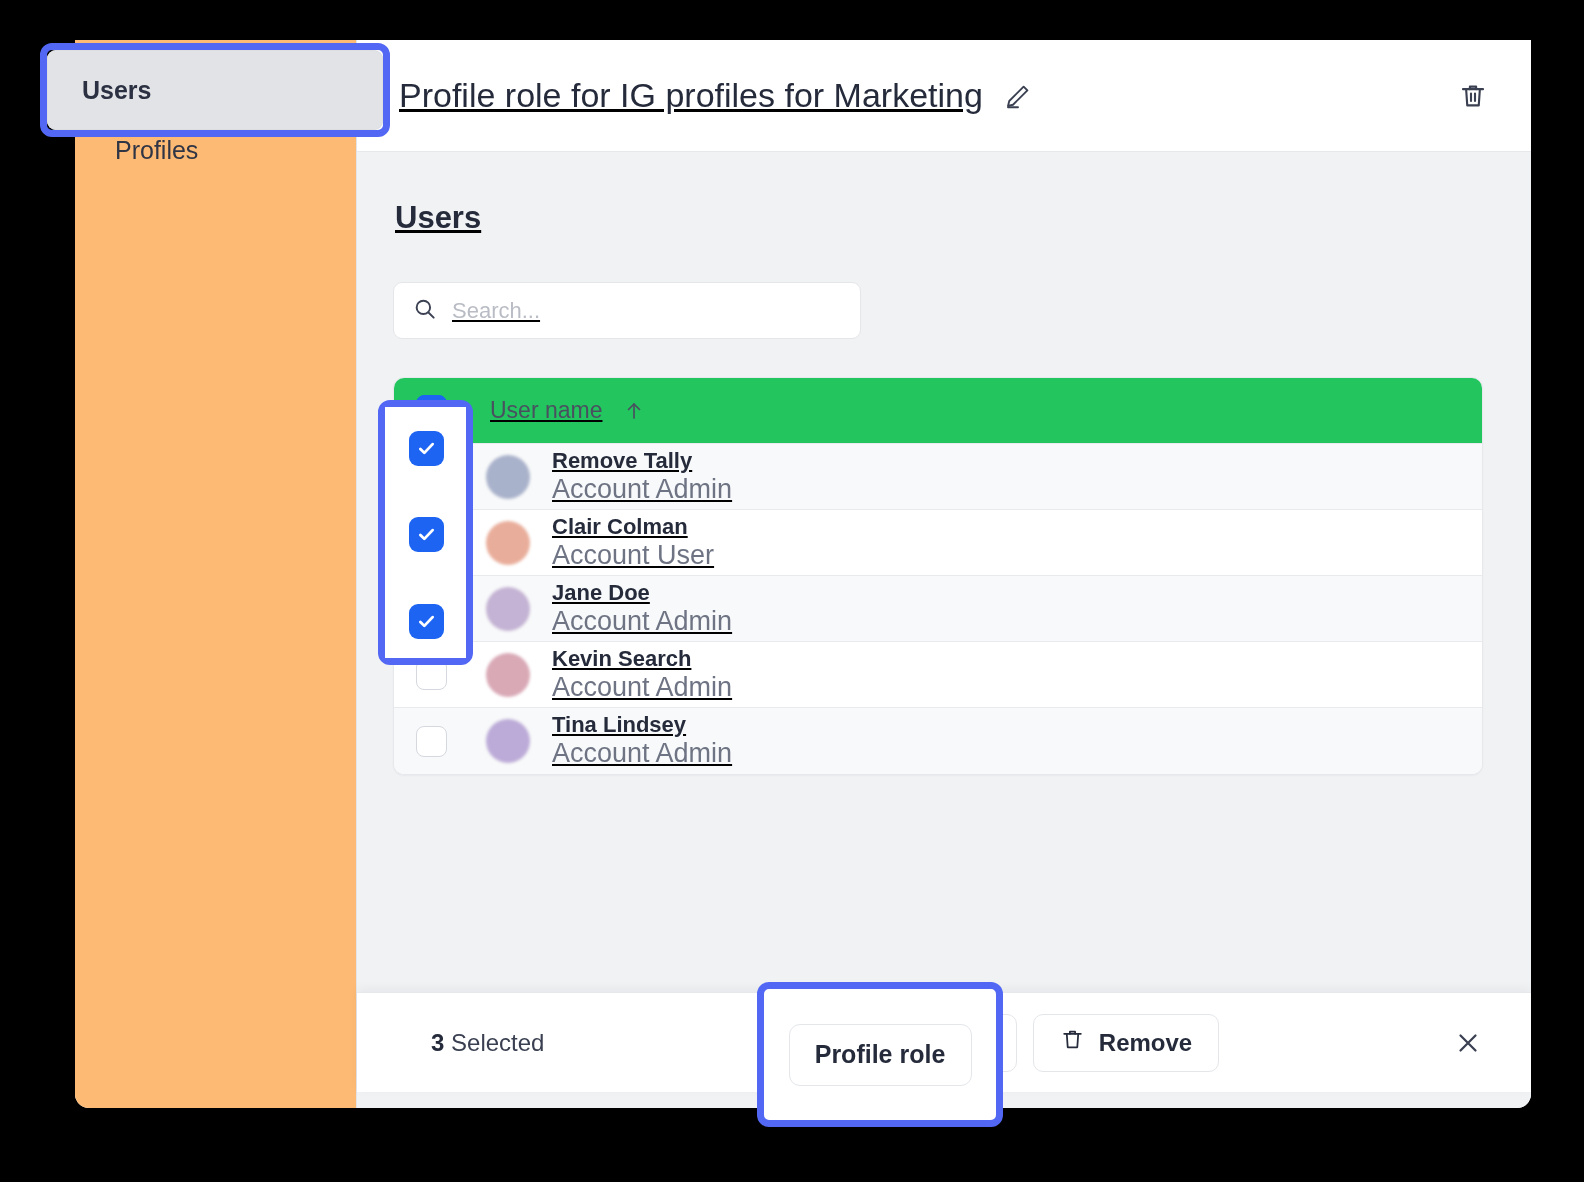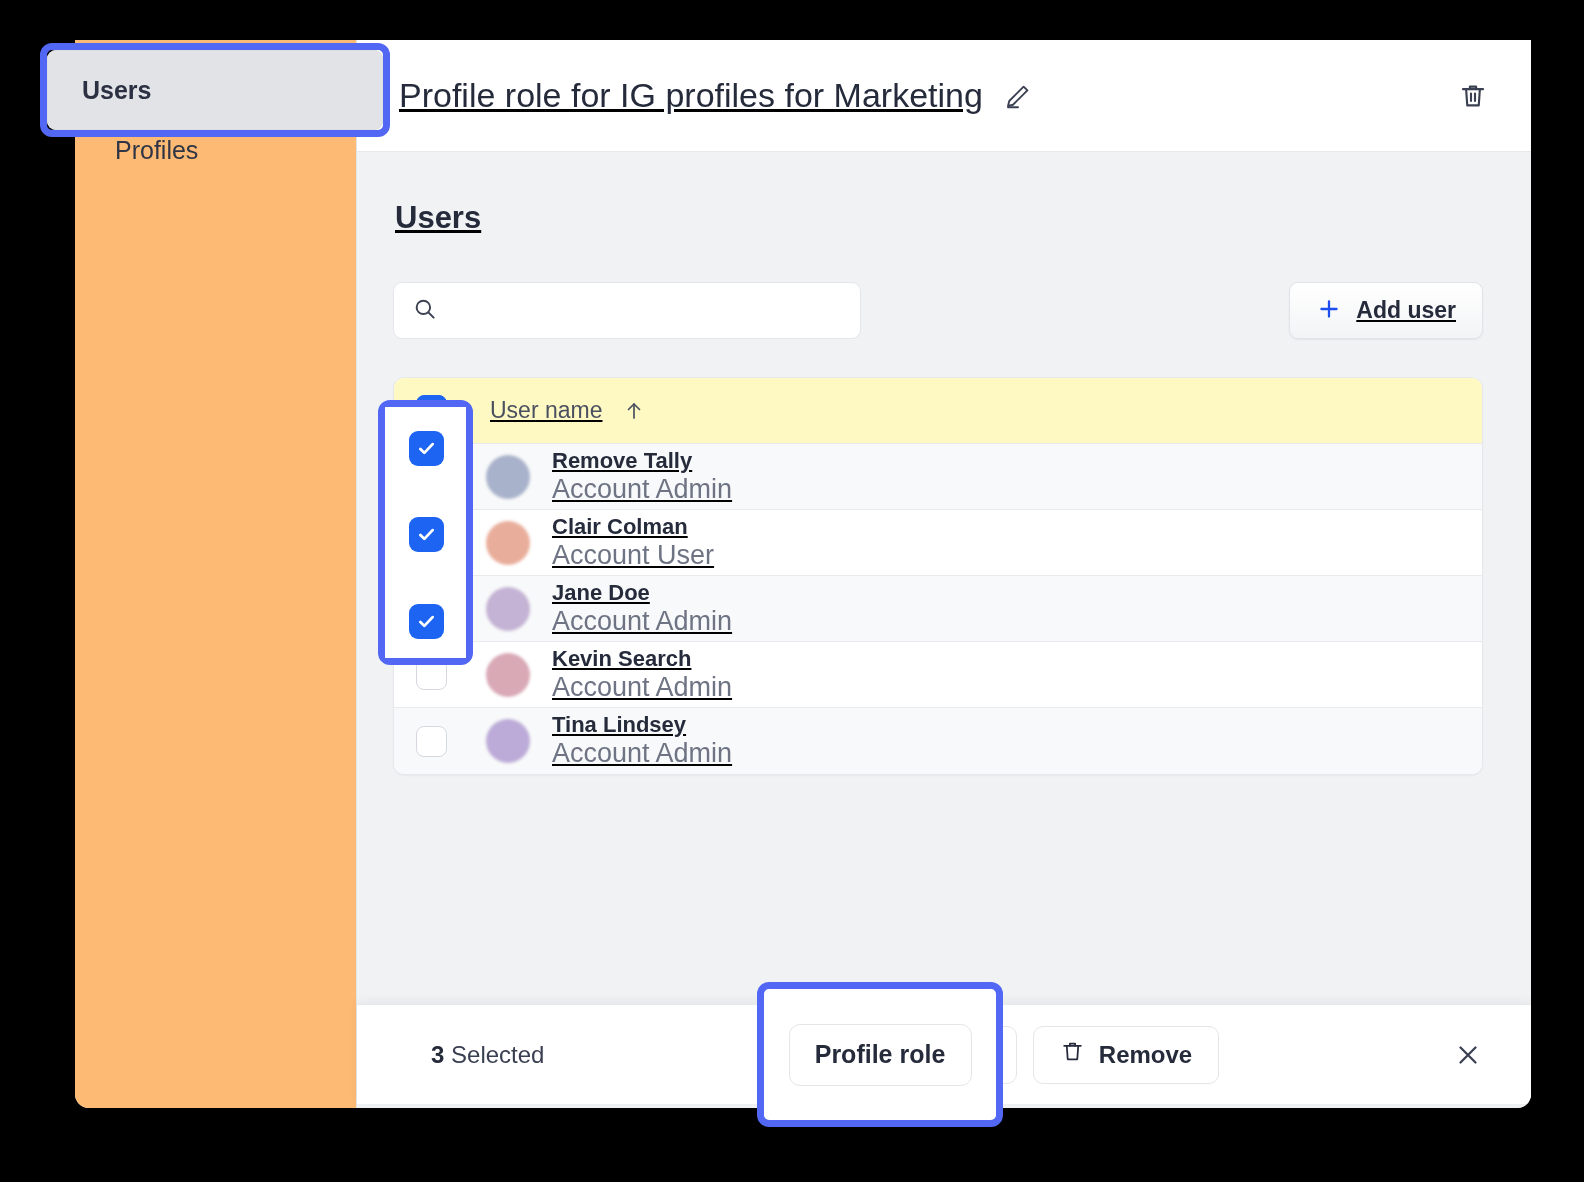--- a/index.html
+++ b/index.html
@@ -168,21 +168,21 @@
     box-shadow: 0 1px 2px rgba(16,24,40,.04);
   }
   .t-row {
     display: flex;
     align-items: center;
     height: 66px;
     padding-left: 22px;
     border-bottom: 1px solid #e9eaee;
   }
   .t-row:last-child { border-bottom: none; }
-  #table-head { height: 66px; background: #fef9c3; }
+  #table-head { height: 66px; background: #22c55e; }
   .t-row.alt { background: #f8f9fa; }
 
   .cb-cell {
     width: 52px;
     flex: 0 0 52px;
     display: flex;
     align-items: center;
   }
   .checkbox {
     width: 31px; height: 31px;
@@ -228,21 +228,21 @@
   }
   .u-text { margin-left: 22px; line-height: 1.18; }
   .u-name { font-size: 22px; font-weight: 700; color: #252b3b; }
   .u-role { font-size: 27px; color: #6e7484; }
 
   
   #action-bar {
     position: absolute;
     left: 282px;
     right: 0;
-    bottom: 4px;
+    bottom: 16px;
     height: 100px;
     background: #ffffff;
     border-top: 1px solid #e6e8ec;
     box-shadow: 0 -3px 10px rgba(16,24,40,.05);
     display: flex;
     align-items: center;
     padding: 0 42px 0 74px;
     z-index: 5;
   }
   #selected-count {
@@ -340,32 +340,25 @@
 
         <div id="toolbar">
 
           <div id="search-box">
             <span>
               <svg width="26" height="26" viewBox="0 0 24 24" fill="none" stroke="#3c4253" stroke-width="1.8" stroke-linecap="round">
                 <circle cx="10.5" cy="10.5" r="6.2"></circle>
                 <path d="M15.2 15.2L20 20"></path>
               </svg>
             </span>
+            <input id="search-input" type="text" placeholder="Search..." style="">
           </div>
 
           <div id="toolbar-spacer"></div>
 
-          <button id="add-user-button">
-            <span>
-              <svg width="26" height="26" viewBox="0 0 24 24" fill="none" stroke="#1d4ff0" stroke-width="2.1" stroke-linecap="round">
-                <path d="M12 5v14M5 12h14"></path>
-              </svg>
-            </span>
-            <span id="add-user-label">Add user</span>
-          </button>
         </div>
 
         <div id="users-card">
 
           <div class="t-row" id="table-head">
             <div class="cb-cell">
               <div class="checkbox indeterminate">
                 <span class="dash"></span>
 
               </div>

